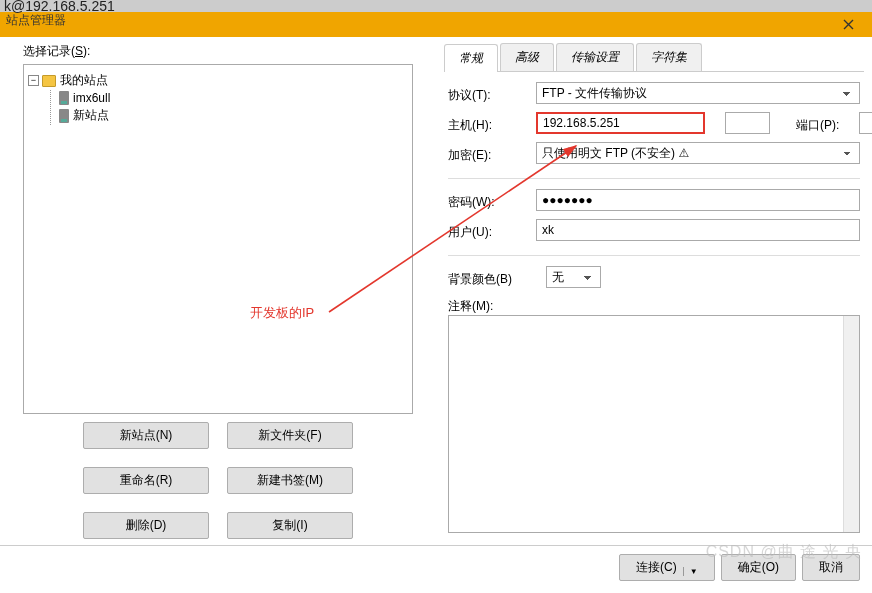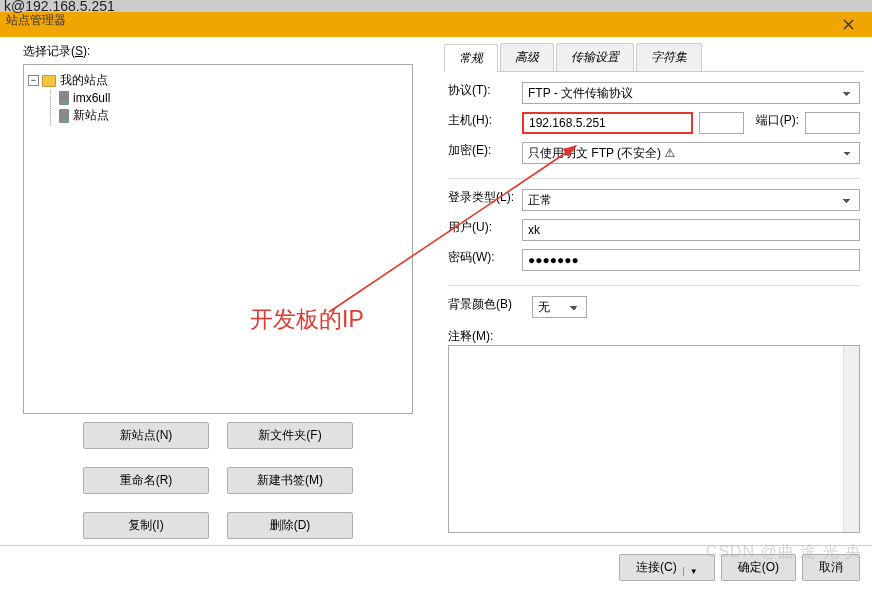--- a/index.html
+++ b/index.html
@@ -19,33 +19,33 @@
     .tree-icon-server { width: 10px; height: 14px; background: #888; border-radius: 1px; margin-right: 4px; position: relative; }
     .tree-icon-server::after { content: ""; position: absolute; bottom: 1px; left: 2px; width: 6px; height: 3px; background: #5a9; }
     .tree-children { margin-left: 22px; border-left: 1px dotted #999; padding-left: 8px; }
     .btn-grid { margin-top: 8px; display: grid; grid-template-columns: 1fr 1fr; gap: 18px; padding: 0 60px; }
     .btn { border: 1px solid #adadad; background: #e1e1e1; padding: 4px 8px; text-align: center; cursor: pointer; border-radius: 2px; }
     .right-panel { width: 436px; padding: 6px 8px 0 8px; display: flex; flex-direction: column; }
     .tabs { display: flex; border-bottom: 1px solid #ccc; font-style: italic; }
     .tab { padding: 5px 14px; border: 1px solid #ccc; border-bottom: none; margin-right: 2px; background: #f0f0f0; cursor: pointer; border-radius: 3px 3px 0 0; }
     .tab.active { background: #fff; position: relative; top: 1px; }
     .tab-content { padding: 10px 4px 4px 4px; flex: 1; display: flex; flex-direction: column; }
-    .form-row { display: flex; align-items: flex-start; margin-bottom: 8px; gap: 6px; }
+    .form-row { display: flex; align-items: flex-end; margin-bottom: 8px; gap: 20px; }
     .form-label { width: 68px; flex-shrink: 0; }
     .select-input, .text-input { border: 1px solid #aaa; padding: 2px 5px; background: #fff; height: 22px; }
     .select-input { flex: 1; appearance: none; background-image: linear-gradient(45deg, transparent 50%, #555 50%), linear-gradient(135deg, #555 50%, transparent 50%); background-position: calc(100% - 12px) 9px, calc(100% - 8px) 9px; background-size: 4px 4px, 4px 4px; background-repeat: no-repeat; padding-right: 20px; }
     .text-input { flex: 1; }
     .host-input { border: 2px solid #e3372d !important; }
     .port-label { width: auto; margin-left: 6px; }
     .port-input { width: 55px; flex: none; }
     .divider { border: none; border-top: 1px solid #ddd; margin: 6px 0 10px 0; }
     .small-select { width: 55px; flex: none; }
     .textarea-wrap { border: 1px solid #aaa; flex: 1; min-height: 120px; background: #fff; position: relative; }
     .textarea-wrap .scrollbar { position: absolute; right: 0; top: 0; width: 16px; height: 100%; background: #f0f0f0; border-left: 1px solid #ddd; }
-    .annotation { position: absolute; left: 250px; top: 304px; color: #e3372d; font-size: 23px; font-weight: 400; }
+    .annotation { position: absolute; left: 250px; top: 304px; color: #e3372d; font-size: 13px; font-weight: 400; }
     .arrow-svg { position: absolute; left: 324px; top: 140px; pointer-events: none; }
     .footer { border-top: 1px solid #ccc; padding: 8px 12px; display: flex; justify-content: flex-end; gap: 6px; align-items: center; }
     .footer .btn { padding: 4px 16px; }
     .dropdown-btn { display: flex; align-items: flex-end; gap: 6px; }
     .dropdown-arrow { font-size: 8px; border-left: 1px solid #999; padding-left: 6px; }
     .watermark { position: absolute; right: 10px; bottom: 30px; color: #bbb; font-size: 16px; letter-spacing: 1px; opacity: 0.6; }
     .row-align-top { align-items: flex-start; }
     .row-align-top .form-label { padding-top: 2px; }
   </style>
 </head>
@@ -82,22 +82,22 @@
           <span class="tree-icon-server"></span>
           <span>新站点</span>
         </div>
       </div>
     </div>
     <div class="btn-grid">
       <div class="btn">新站点(N)</div>
       <div class="btn">新文件夹(F)</div>
       <div class="btn">重命名(R)</div>
       <div class="btn">新建书签(M)</div>
+      <div class="btn">删除(D)</div>
       <div class="btn">复制(I)</div>
-      <div class="btn">删除(D)</div>
     </div>
   </div>
 
   <div class="right-panel">
     <div class="tabs">
       <div class="tab active">常规</div>
       <div class="tab">高级</div>
       <div class="tab">传输设置</div>
       <div class="tab">字符集</div>
     </div>
@@ -112,30 +112,26 @@
         <input class="text-input" style="width: 45px; flex: 0 0 auto;">
         <div class="form-label port-label">端口(P):</div>
         <input class="text-input port-input" value="" style="">
       </div>
       <div class="form-row">
         <div class="form-label">加密(E):</div>
         <select class="select-input"><option>只使用明文 FTP (不安全) ⚠</option></select>
       </div>
       <hr class="divider">
       <div class="form-row">
-        <div class="form-label">登录类型(L):</div>
-        <select class="select-input"><option>正常</option></select>
+        <div class="form-label">密码(W):</div>
+        <input class="text-input" type="text" value="●●●●●●●" style="">
       </div>
       <div class="form-row">
         <div class="form-label">用户(U):</div>
         <input class="text-input" value="xk" style="">
-      </div>
-      <div class="form-row">
-        <div class="form-label">密码(W):</div>
-        <input class="text-input" type="text" value="●●●●●●●" style="">
       </div>
       <hr class="divider">
       <div class="form-row">
         <div class="form-label" style="width:78px">背景颜色(B)</div>
         <select class="select-input small-select"><option>无</option></select>
       </div>
       <div class="form-row row-align-top" style="flex:1;flex-direction:column;align-items:stretch;gap:0">
         <div class="form-label" style="width:auto">注释(M):</div>
         <div class="textarea-wrap">
           <div class="scrollbar"></div>

